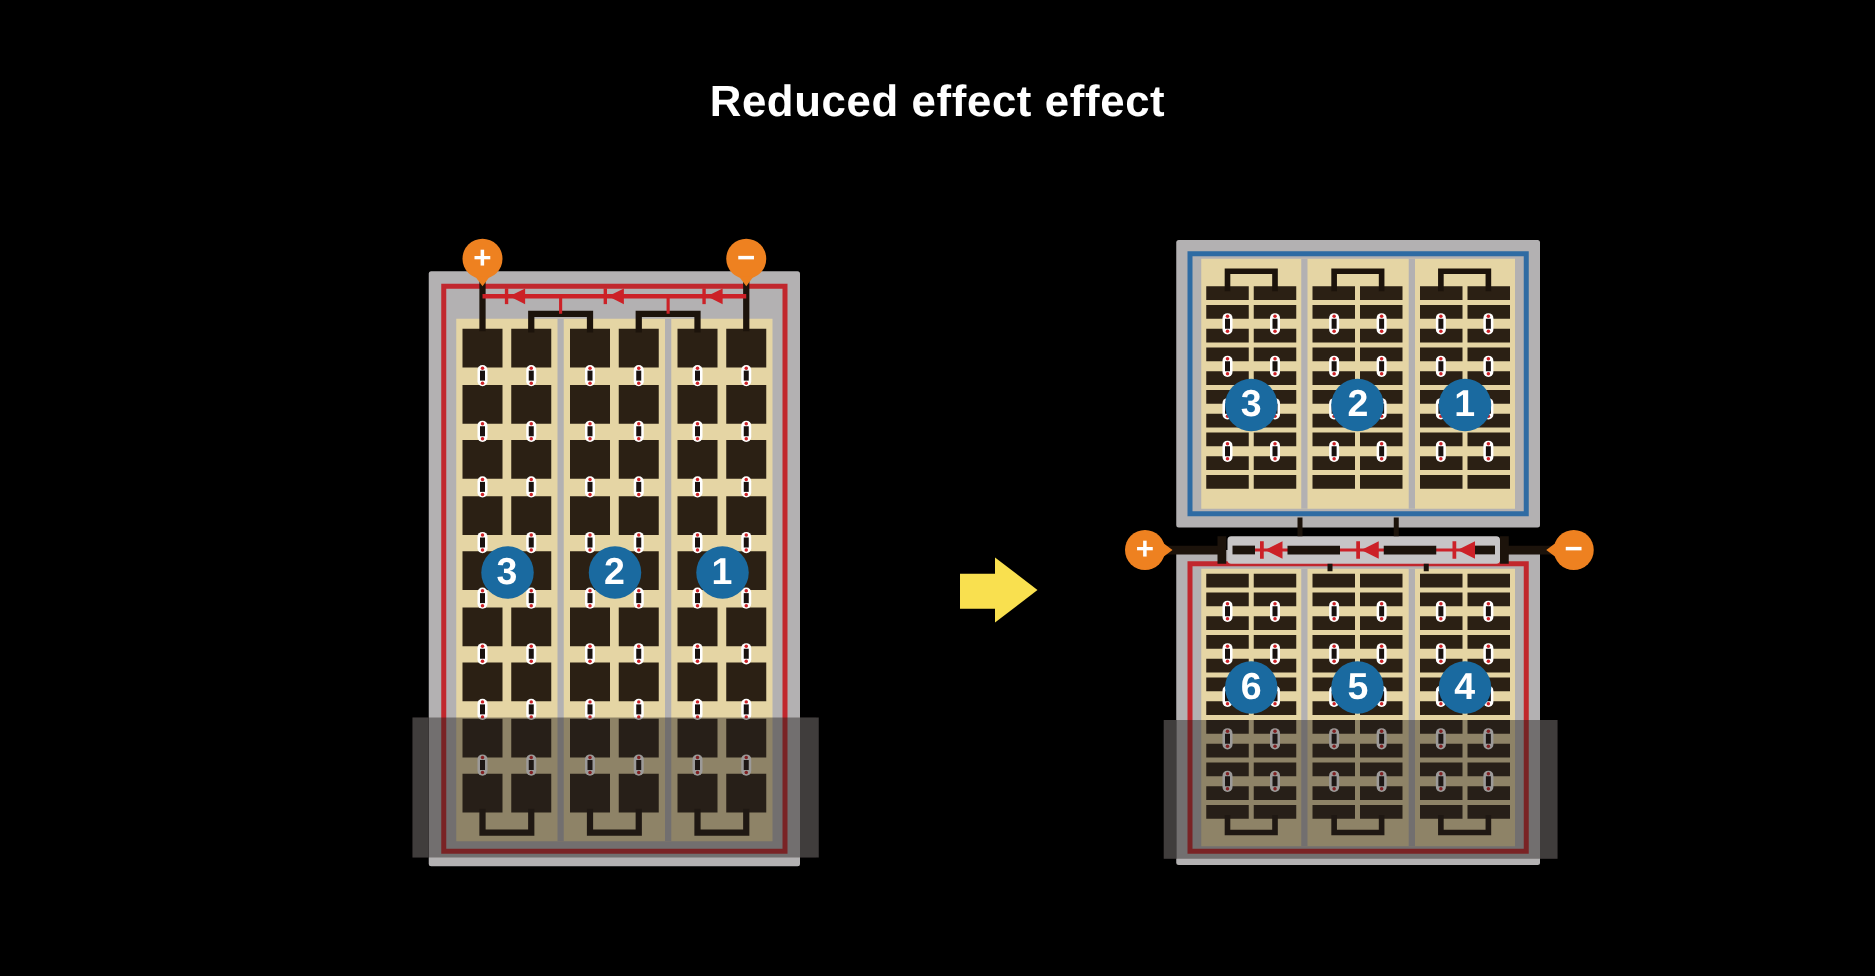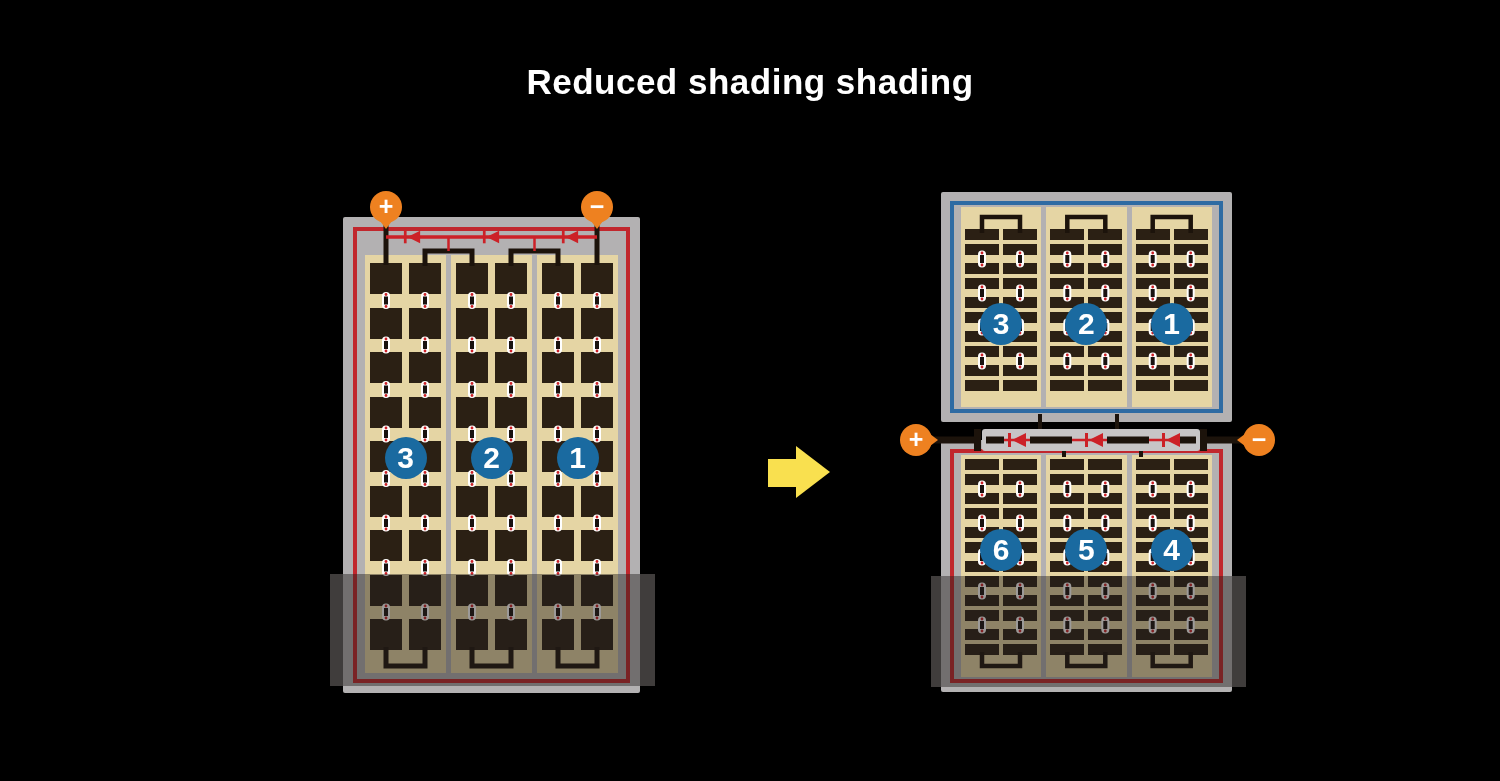--- a/index.html
+++ b/index.html
@@ -16,21 +16,21 @@
   .arrow-head{position:absolute;left:28px;top:0;width:0;height:0;
               border-top:26px solid transparent;border-bottom:26px solid transparent;
               border-left:34px solid var(--yellow,#f9e04f);}
   .tlabel{color:#fff;font-size:25px;font-weight:bold;line-height:1;transform:translateY(-1px);}
   .blabel{color:#fff;font-size:30px;font-weight:bold;line-height:1;}
 </style>
 </head>
 <body>
 
 <div class="stage">
-  <h1 class="title">Reduced shading shading</h1>
+  <h1 class="title">Reduced effect effect</h1>
   <div id="modules">
       <div style="position: absolute; left: 343px; top: 217px; width: 297px; height: 476px; background: rgb(179, 177, 178); border-radius: 2px;"></div>
       <div style="position: absolute; left: 353px; top: 227px; width: 277px; height: 456px; background: rgb(179, 177, 178); border: 4px solid rgb(193, 39, 45); box-sizing: border-box;"></div>
       <div style="position: absolute; left: 365px; top: 255px; width: 253px; height: 418px; background: rgb(229, 213, 164);"></div>
       <div style="position: absolute; left: 446px; top: 255px; width: 5px; height: 418px; background: rgb(179, 177, 178);"></div>
       <div style="position: absolute; left: 532px; top: 255px; width: 5px; height: 418px; background: rgb(179, 177, 178);"></div>
       <div style="position: absolute; left: 370px; top: 263px; width: 32px; height: 31px; background: rgb(43, 32, 20);"></div>
       <div style="position: absolute; left: 370px; top: 307.5px; width: 32px; height: 31px; background: rgb(43, 32, 20);"></div>
       <div style="position: absolute; left: 370px; top: 352px; width: 32px; height: 31px; background: rgb(43, 32, 20);"></div>
       <div style="position: absolute; left: 370px; top: 396.5px; width: 32px; height: 31px; background: rgb(43, 32, 20);"></div>

